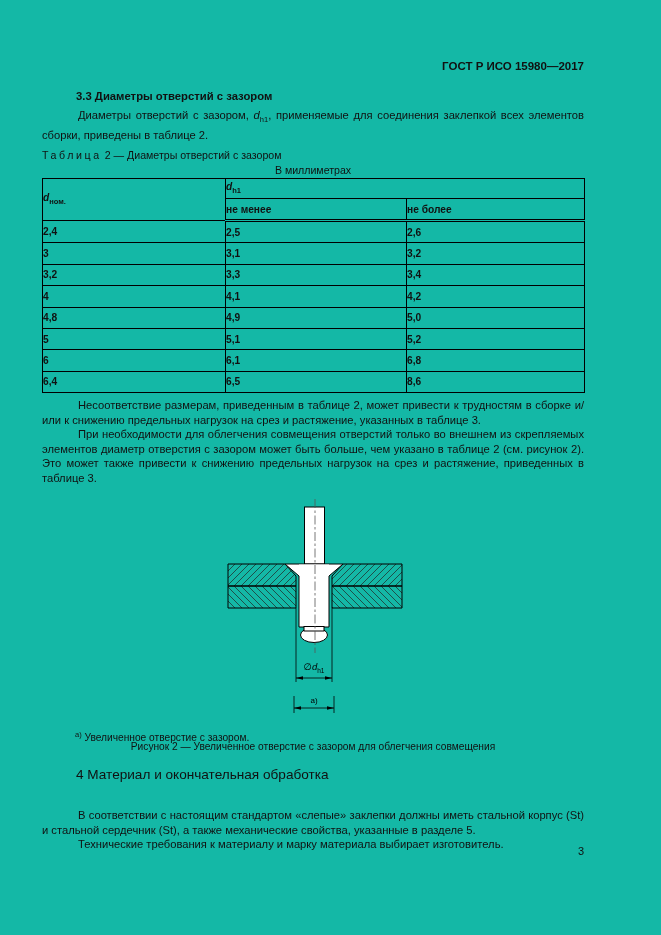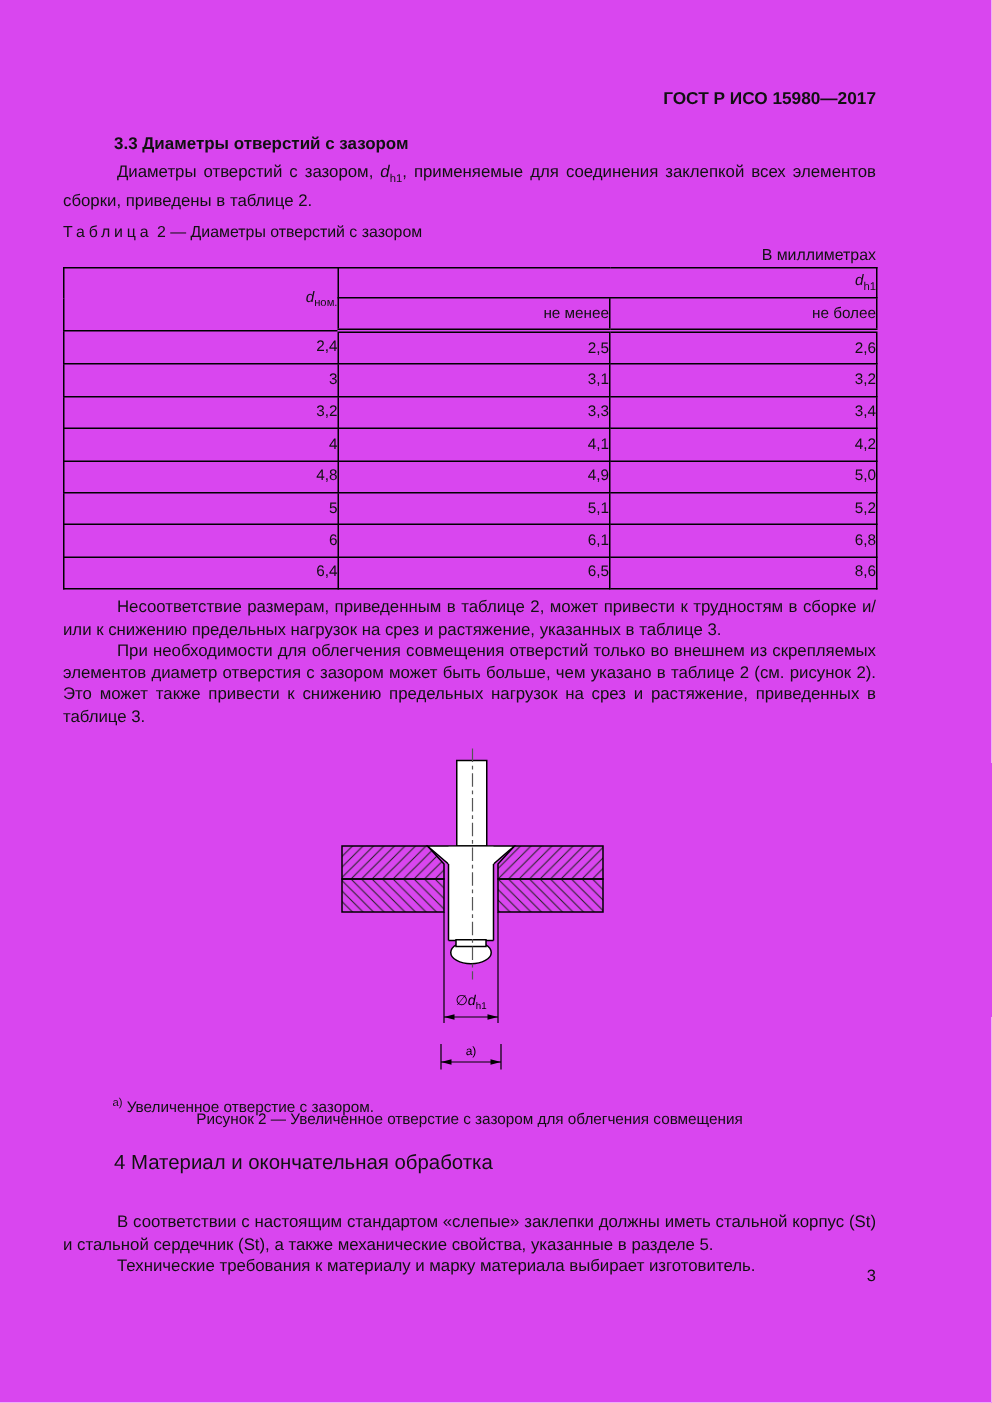--- a/index.html
+++ b/index.html
@@ -1,30 +1,30 @@
 <!DOCTYPE html>
 <html><head>
 <meta charset="utf-8">
 <style>
   html,body{margin:0;padding:0;background:#fff;}
   body{width:661px;height:935px;position:relative;font-family:"Liberation Sans",sans-serif;color:#111;}
-  .page{position:absolute;left:0;top:0;width:661px;height:935px;background:#d946ef;overflow:hidden;}
+  .page{position:absolute;left:0;top:0;width:661px;height:935px;background:#14b8a6;overflow:hidden;}
   .content-abs{position:absolute;left:42px;width:542px;}
   .doc-header{top:60px;text-align:right;font-weight:bold;font-size:11.5px;}
   .h33{top:90px;font-weight:bold;font-size:11.3px;padding-left:34px;}
   .para{font-size:11.2px;line-height:14.6px;text-align:justify;}
   .para .indent{display:inline-block;width:36px;}
   .p1{top:108px;}
   .p2{top:398px;}
   .p3{top:427px;}
   .table-label{top:149px;font-size:10.6px;}
   .spaced{letter-spacing:2.6px;}
-  .units{top:164px;text-align:right;font-size:10.6px;}
+  .units{top:164px;text-align:center;font-size:10.6px;}
   table.gost{position:absolute;left:42px;top:178px;width:542px;border-collapse:collapse;table-layout:fixed;}
-  table.gost th,table.gost td{border:1px solid #000;font-size:10.2px;font-weight:normal;text-align:right;vertical-align:middle;padding:0;}
+  table.gost th,table.gost td{border:1px solid #000;font-size:10.2px;font-weight:bold;text-align:left;vertical-align:middle;padding:0;}
   table.gost col.c1{width:183px;} table.gost col.c2{width:181px;} table.gost col.c3{width:178px;}
   table.gost thead tr.r1 th{height:19px;}
   table.gost thead tr.r2 th{height:20px;border-bottom:3px double #000;}
   table.gost tbody td{height:20.4px;}
   .dsym{font-style:italic;}
   sub.small{font-size:7.5px;}
   .figure-wrap{position:absolute;left:220px;top:495px;width:190px;height:225px;}
   .footnote{top:719px;padding-left:33px;font-size:10.2px;margin-top:11px;}
   .footnote sup{font-size:7.5px;}
   .fig-caption{top:741px;text-align:center;font-size:10.2px;}

